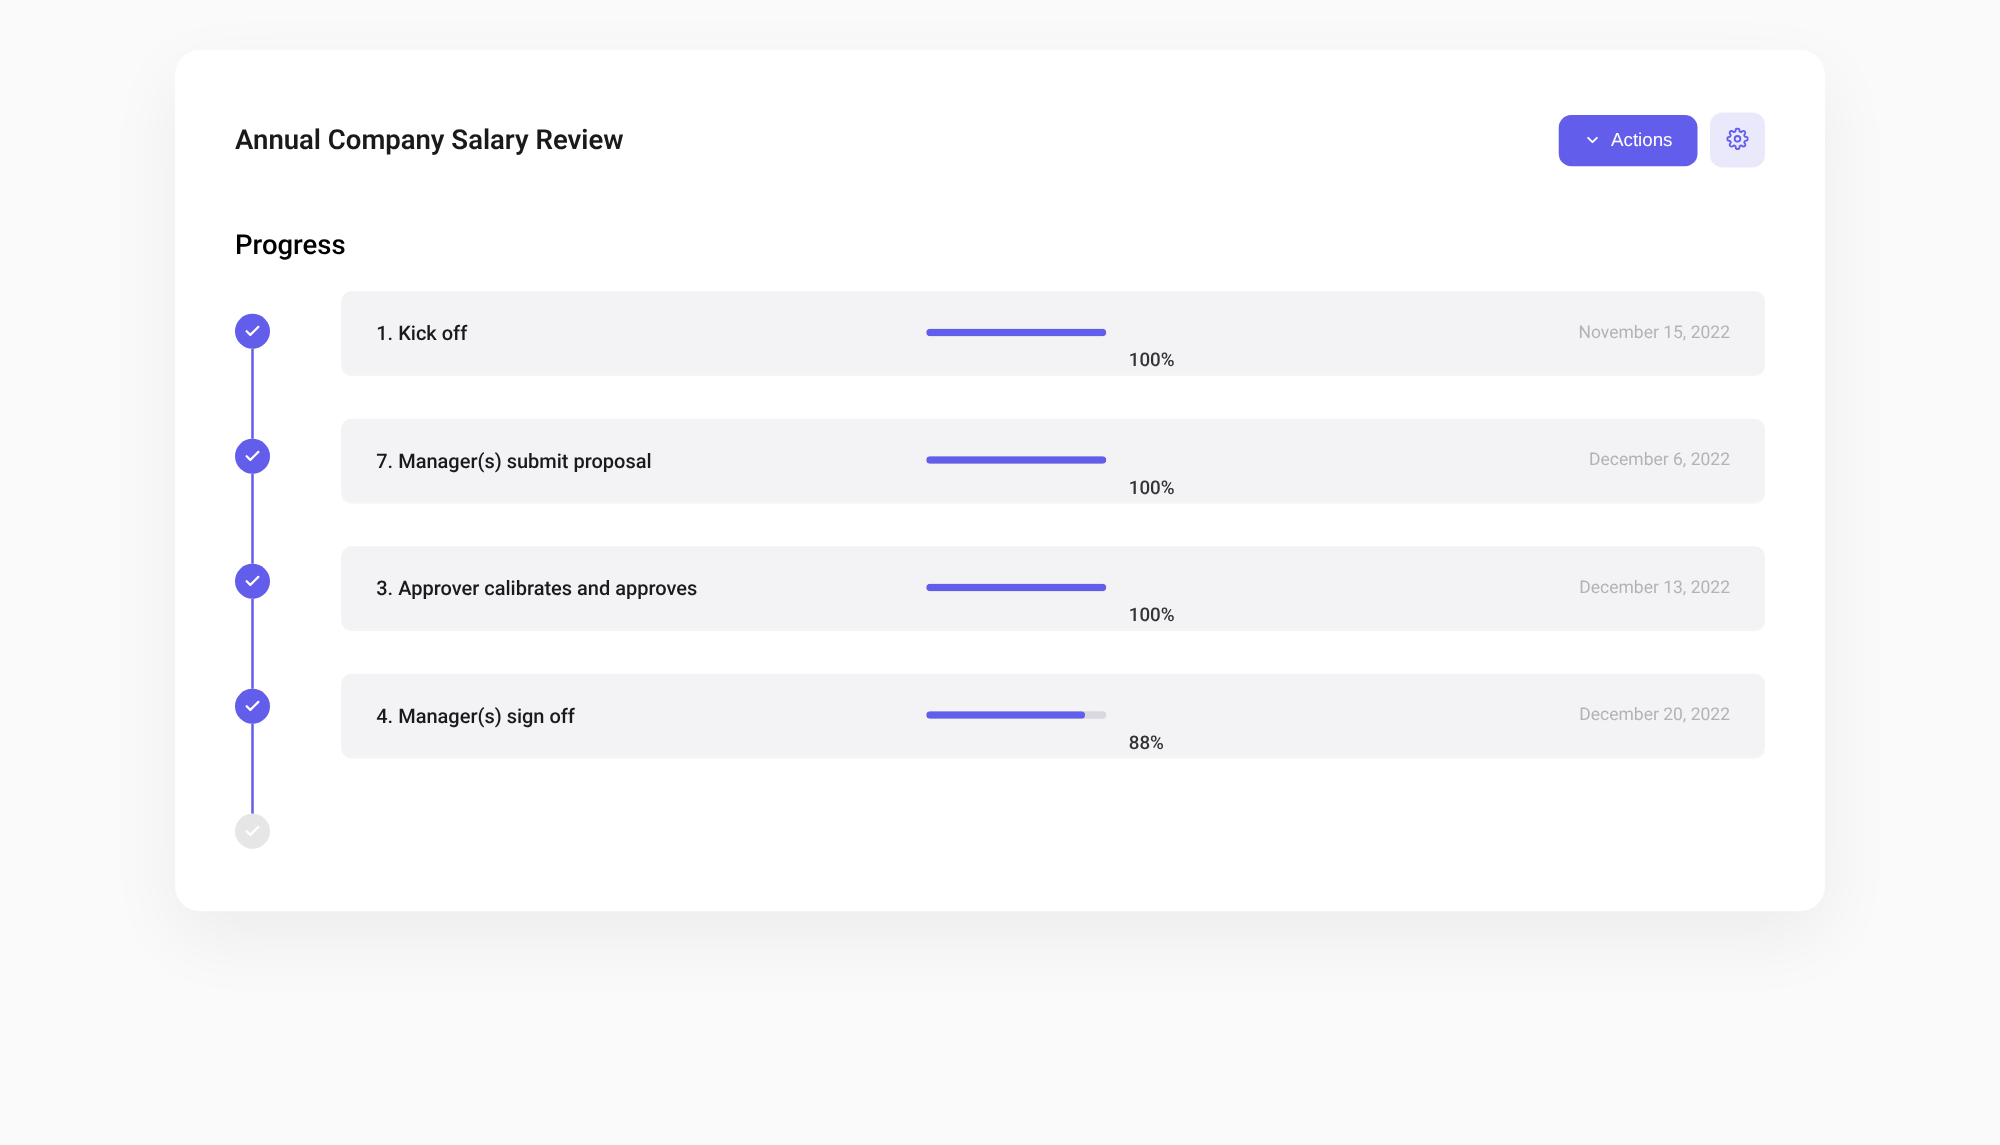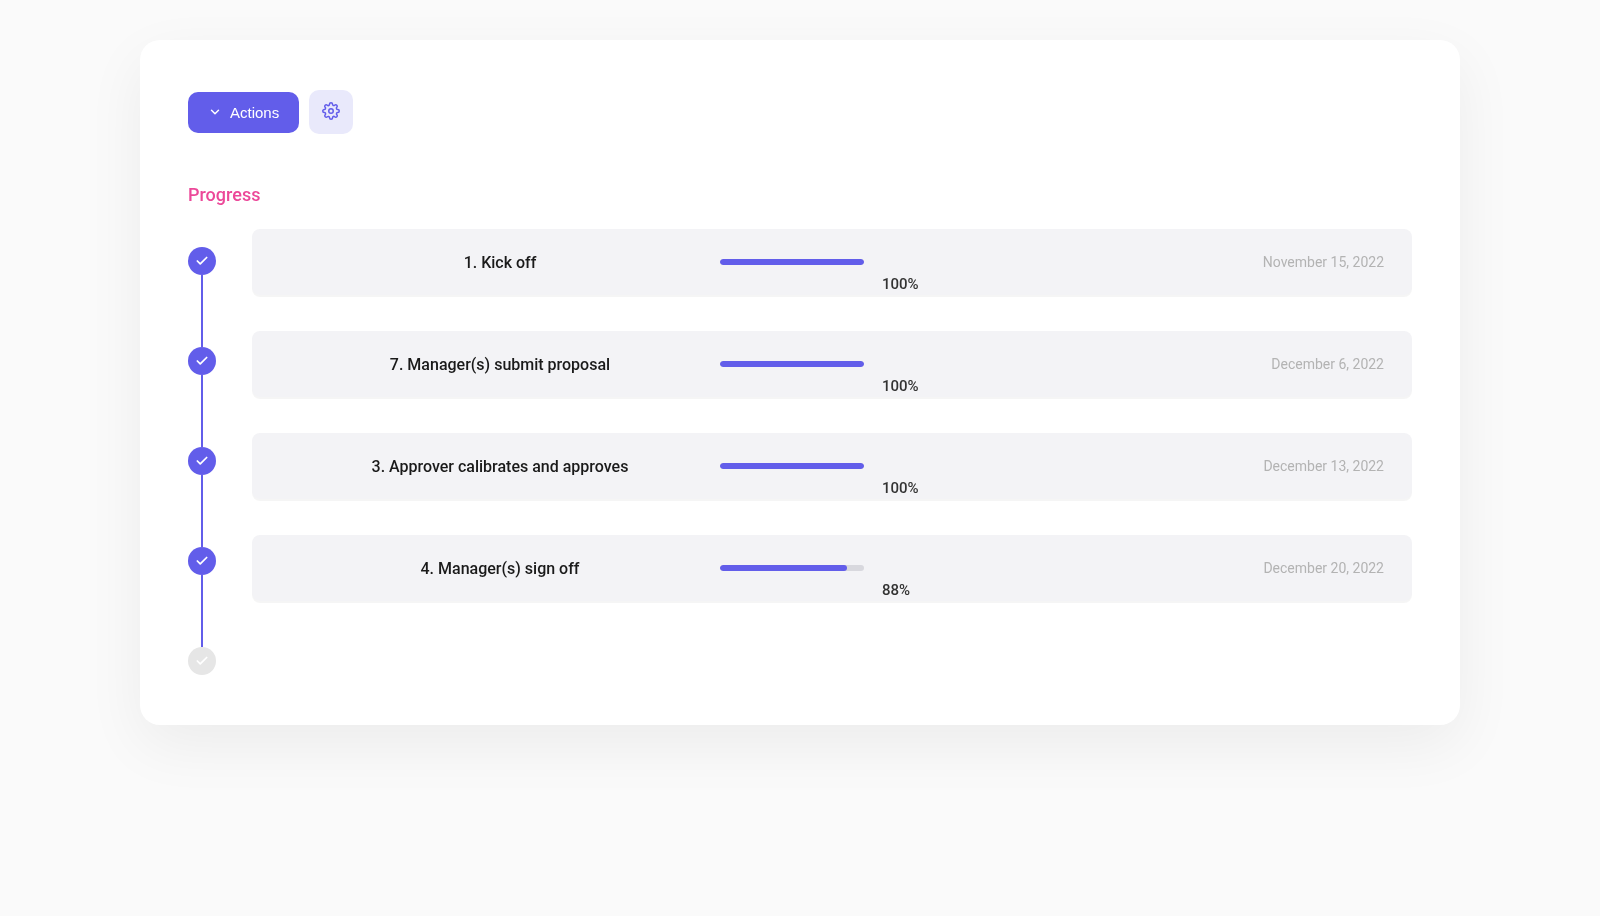--- a/index.html
+++ b/index.html
@@ -59,29 +59,28 @@
       border: none;
       border-radius: 10px;
       width: 44px;
       height: 44px;
       display: flex;
       align-items: center;
       justify-content: center;
       cursor: pointer;
     }
     .section-title {
-      font-size: 18px;
-      font-weight: 500;
-      color: #ec4899;
+      font-size: 22px;
+      font-weight: 500;
+      color: #000000;
       margin-bottom: 24px;
     }
     .progress-list {
       display: flex;
-      gap: 36px;
-      text-align: center;
+      gap: 57px;
     }
     .timeline {
       display: flex;
       flex-direction: column;
       align-items: center;
       padding-top: 18px;
       flex-shrink: 0;
     }
     .dot {
       width: 28px;
@@ -153,20 +152,21 @@
       margin-left: auto;
       font-size: 14px;
       color: #b3b3b3;
     }
   </style>
 </head>
 <body>
 
 <div class="card">
   <div class="header">
+    <h1 class="title">Annual Company Salary Review</h1>
     <div class="header-actions">
       <button class="actions-btn">
         <span class="chevron">
           <svg width="14" height="14" viewBox="0 0 24 24" fill="none" stroke="white" stroke-width="2.5" stroke-linecap="round" stroke-linejoin="round">
               <polyline points="6 9 12 15 18 9"></polyline>
             </svg>
         </span>
         <span>Actions</span>
       </button>
       <button class="settings-btn">

